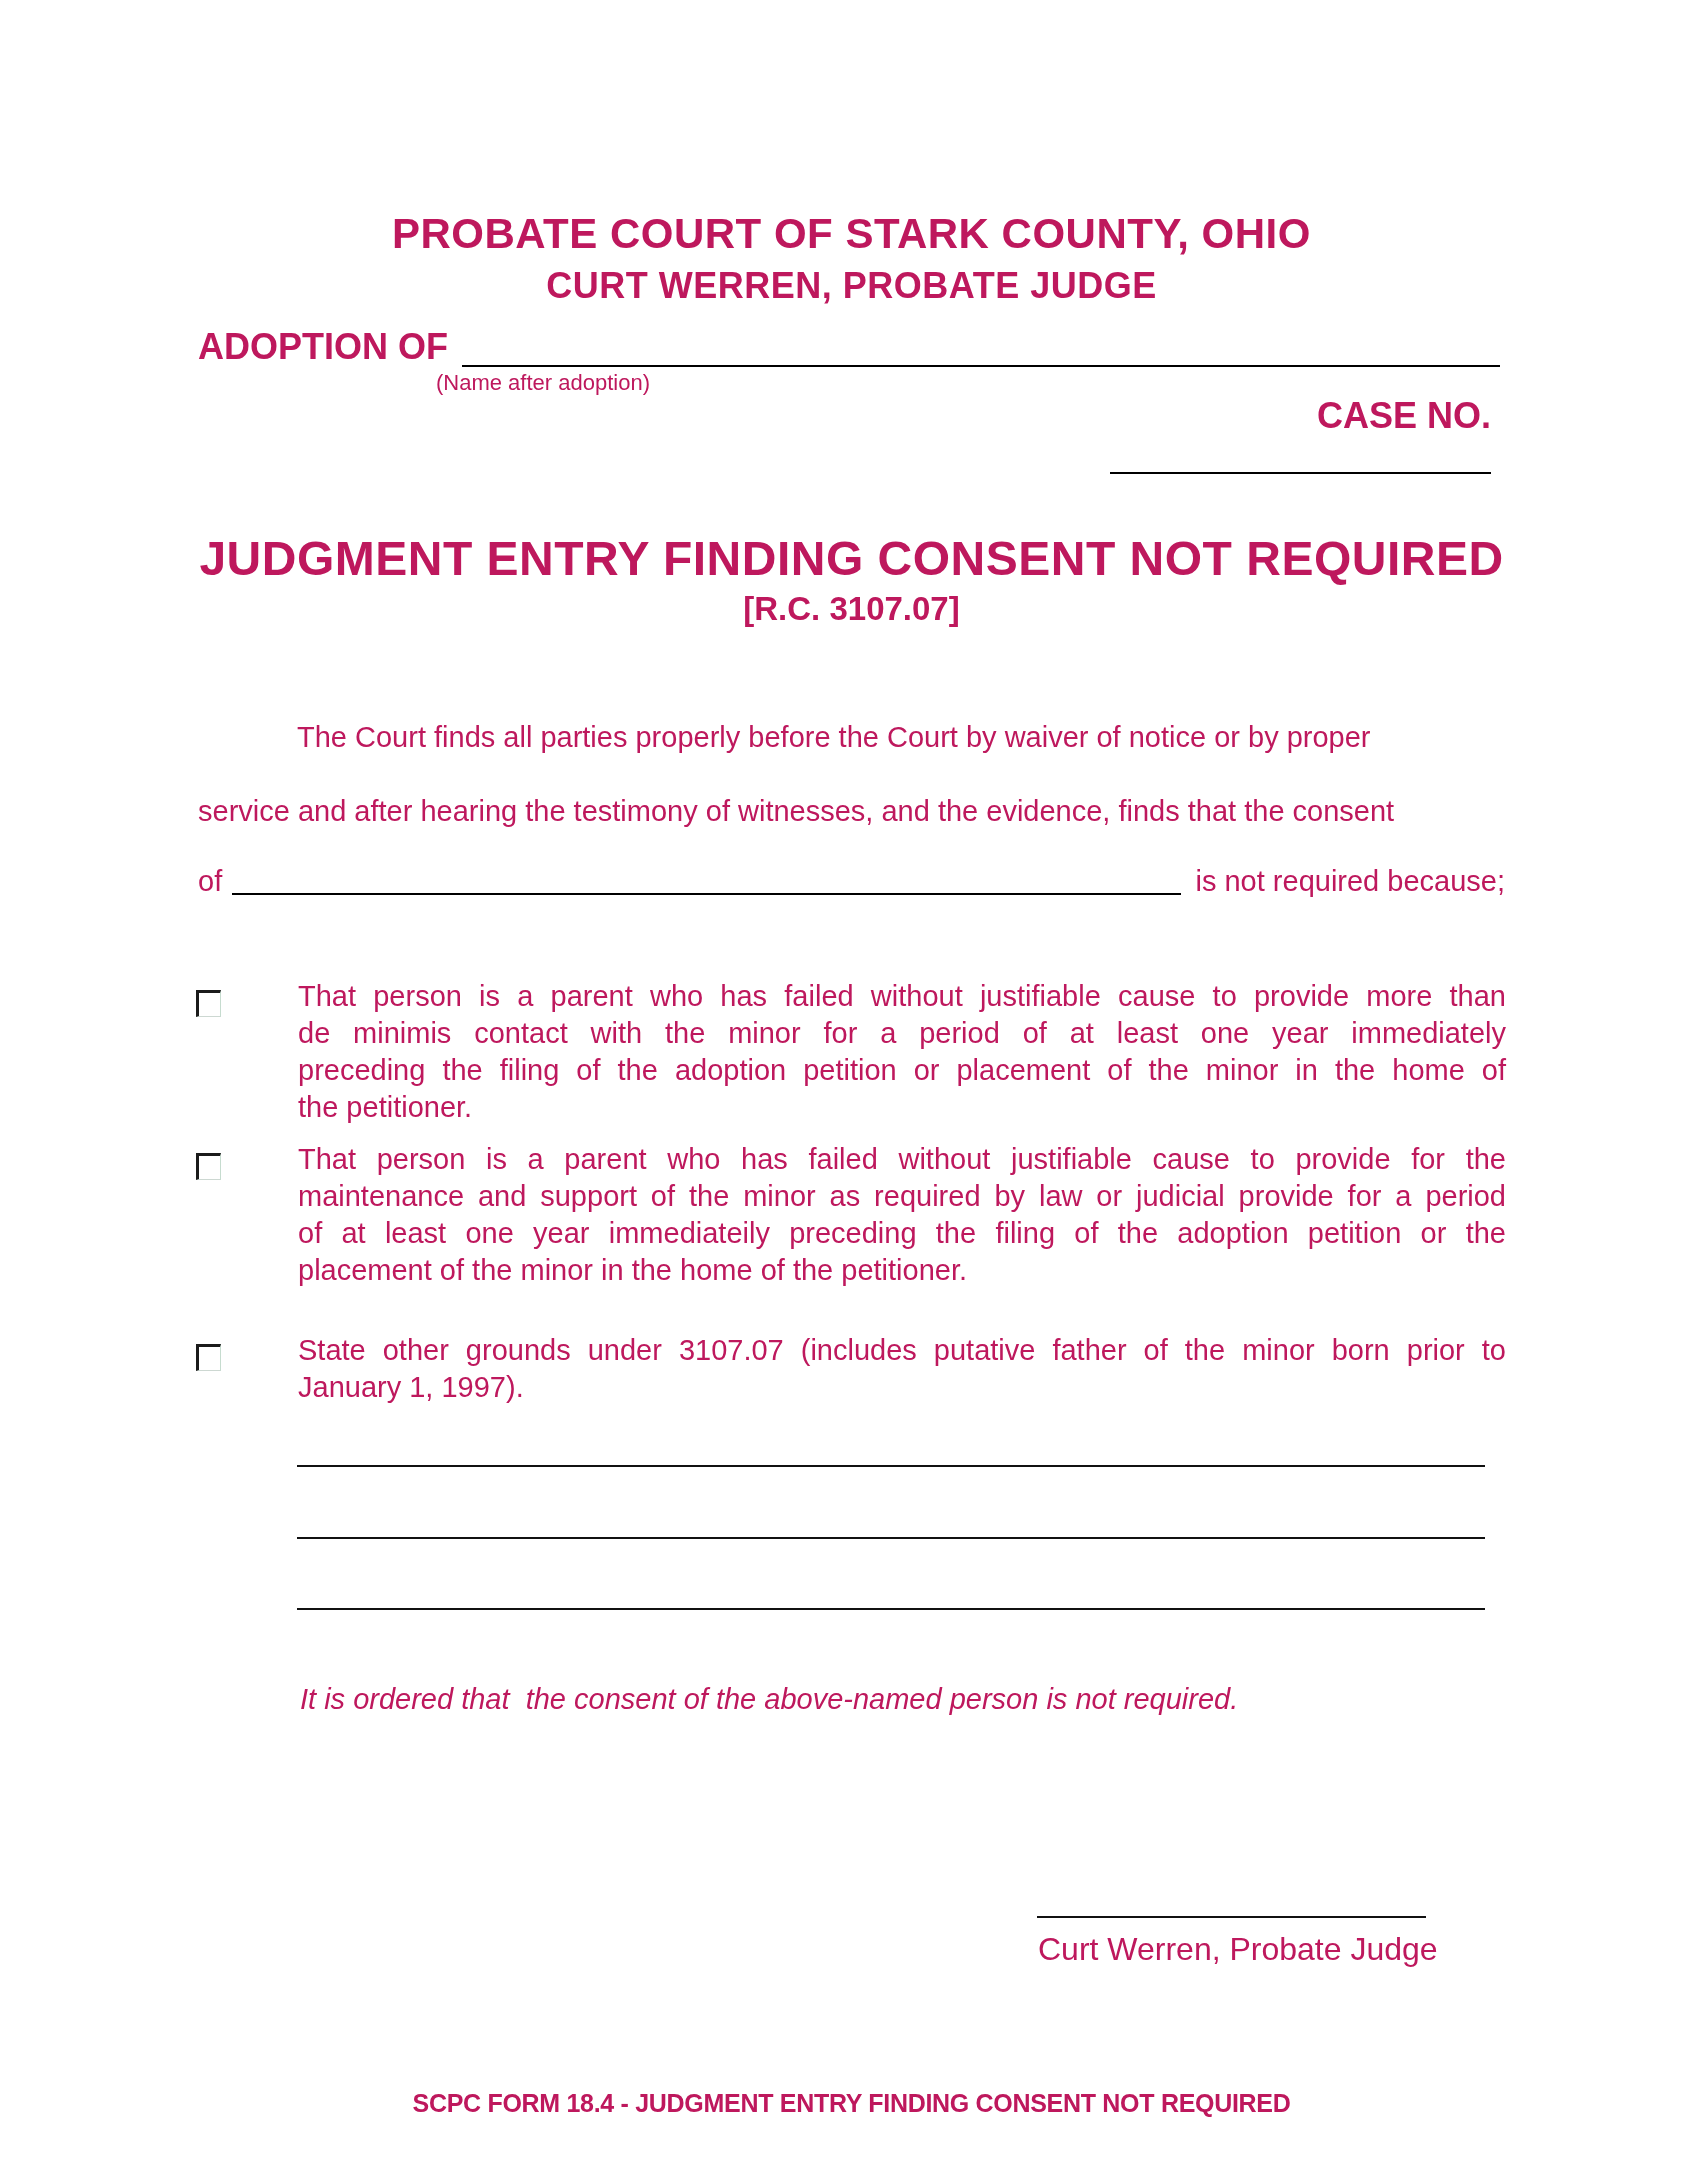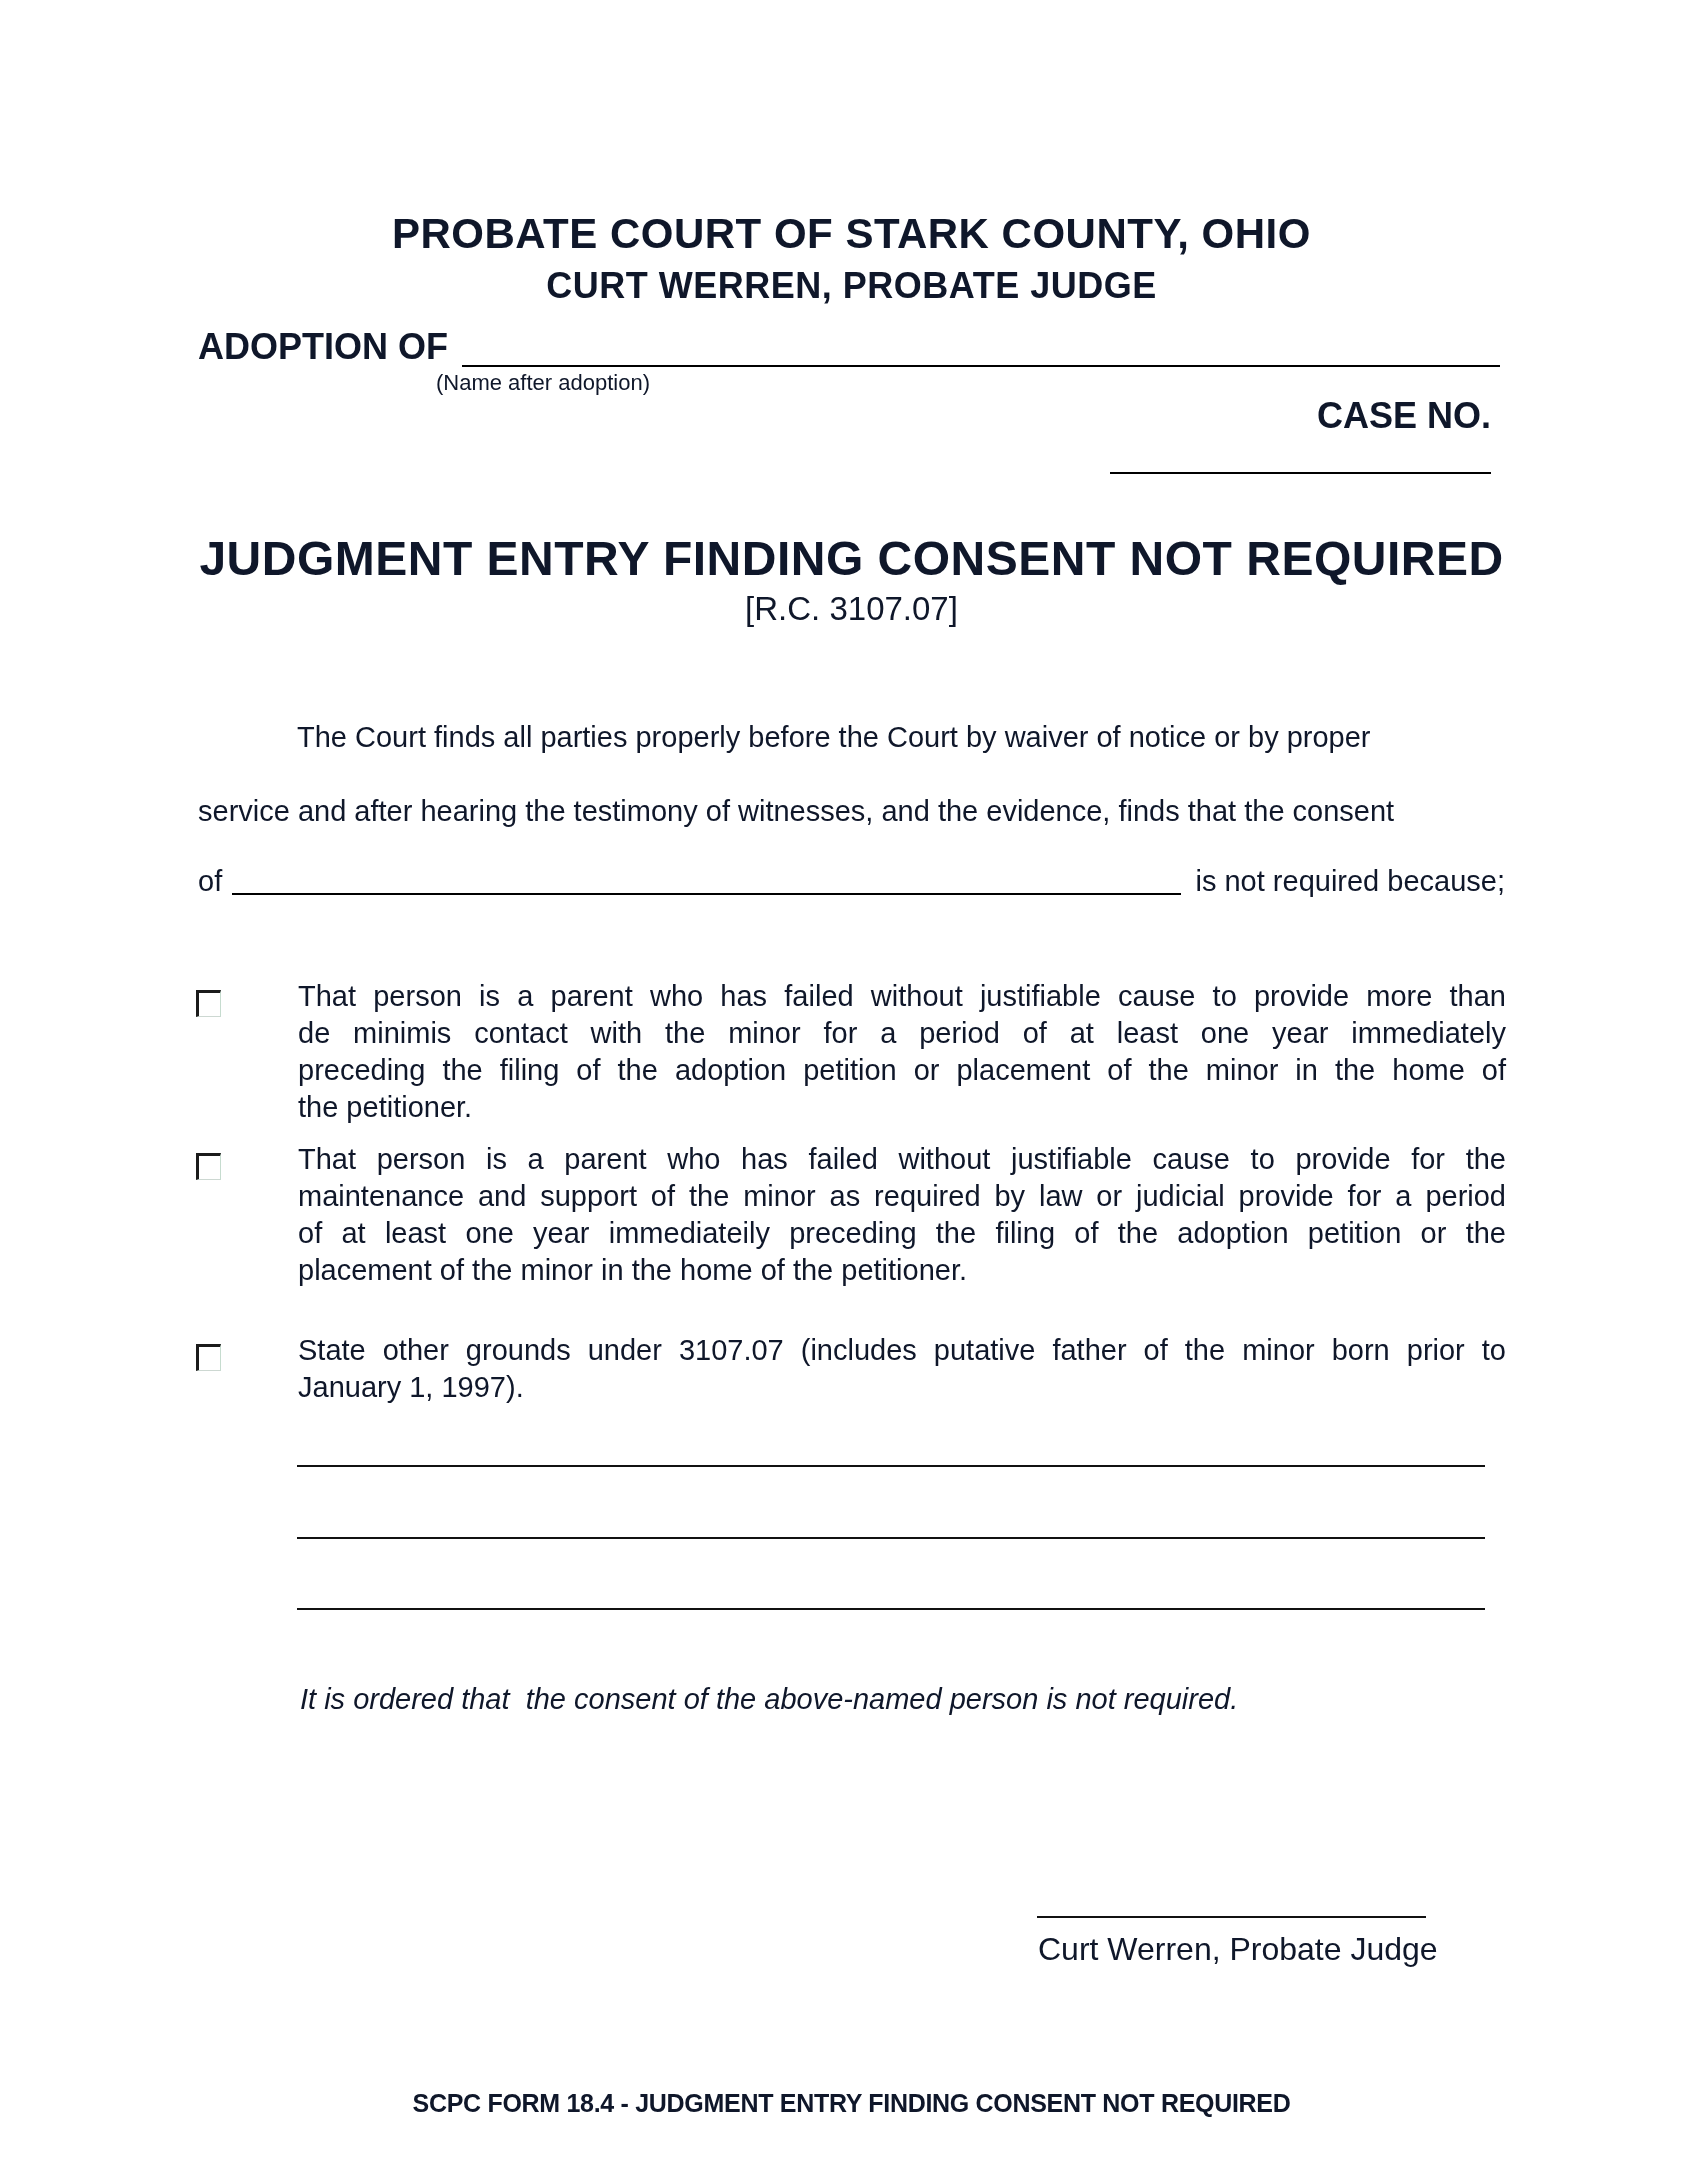--- a/index.html
+++ b/index.html
@@ -1,40 +1,40 @@
 <!DOCTYPE html>
 <html><head>
 <meta charset="utf-8">
 <style>
   html,body{margin:0;padding:0;background:#ffffff;}
   .page{
     position:relative;
     width:1683px;height:2178px;
     background:#ffffff;
     font-family:"Liberation Sans", sans-serif;
-    color:#0f172a;
+    color:#be185d;
     overflow:hidden;
   }
   .abs{position:absolute;}
   .center{left:198px;right:178px;text-align:center;}
 
   .court-line1{top:210px;font-size:42px;font-weight:bold;letter-spacing:0.5px;white-space:nowrap;}
   .court-line2{top:265px;font-size:36px;font-weight:bold;letter-spacing:0.5px;white-space:nowrap;}
 
   .caption-row{display:flex;align-items:flex-end;}
   .cap-label{font-size:36px;font-weight:bold;line-height:40px;white-space:nowrap;}
   .fill{border-bottom:2px solid #000;height:36px;}
   .grow{flex:1;margin-left:14px;}
   .adoption-row{top:327px;left:198px;width:1302px;}
   .case-row{top:396px;left:189px;width:1302px;flex-direction:column;}
   .case-fill{width:381px;margin-left:14px;}
   .name-hint{top:370px;left:436px;width:941px;font-size:22px;}
 
   .main-title{top:531px;font-size:48px;font-weight:bold;letter-spacing:0.5px;white-space:nowrap;}
-  .statute{top:590px;font-size:33px;font-weight:normal;white-space:nowrap;}
+  .statute{top:590px;font-size:33px;font-weight:bold;white-space:nowrap;}
 
   .body-line{font-size:29px;white-space:nowrap;}
   .para-l1{top:721px;left:297px;}
   .para-l2{top:795px;left:198px;}
   .of-row{top:863px;left:198px;width:1307px;display:flex;align-items:flex-end;font-size:29px;}
   .of-label{line-height:36px;}
   .of-fill{flex:1;margin:0 14px 4px 10px;border-bottom:2px solid #000;height:30px;}
   .of-tail{line-height:36px;white-space:nowrap;}
 
   .ground{left:196px;width:1310px;}

